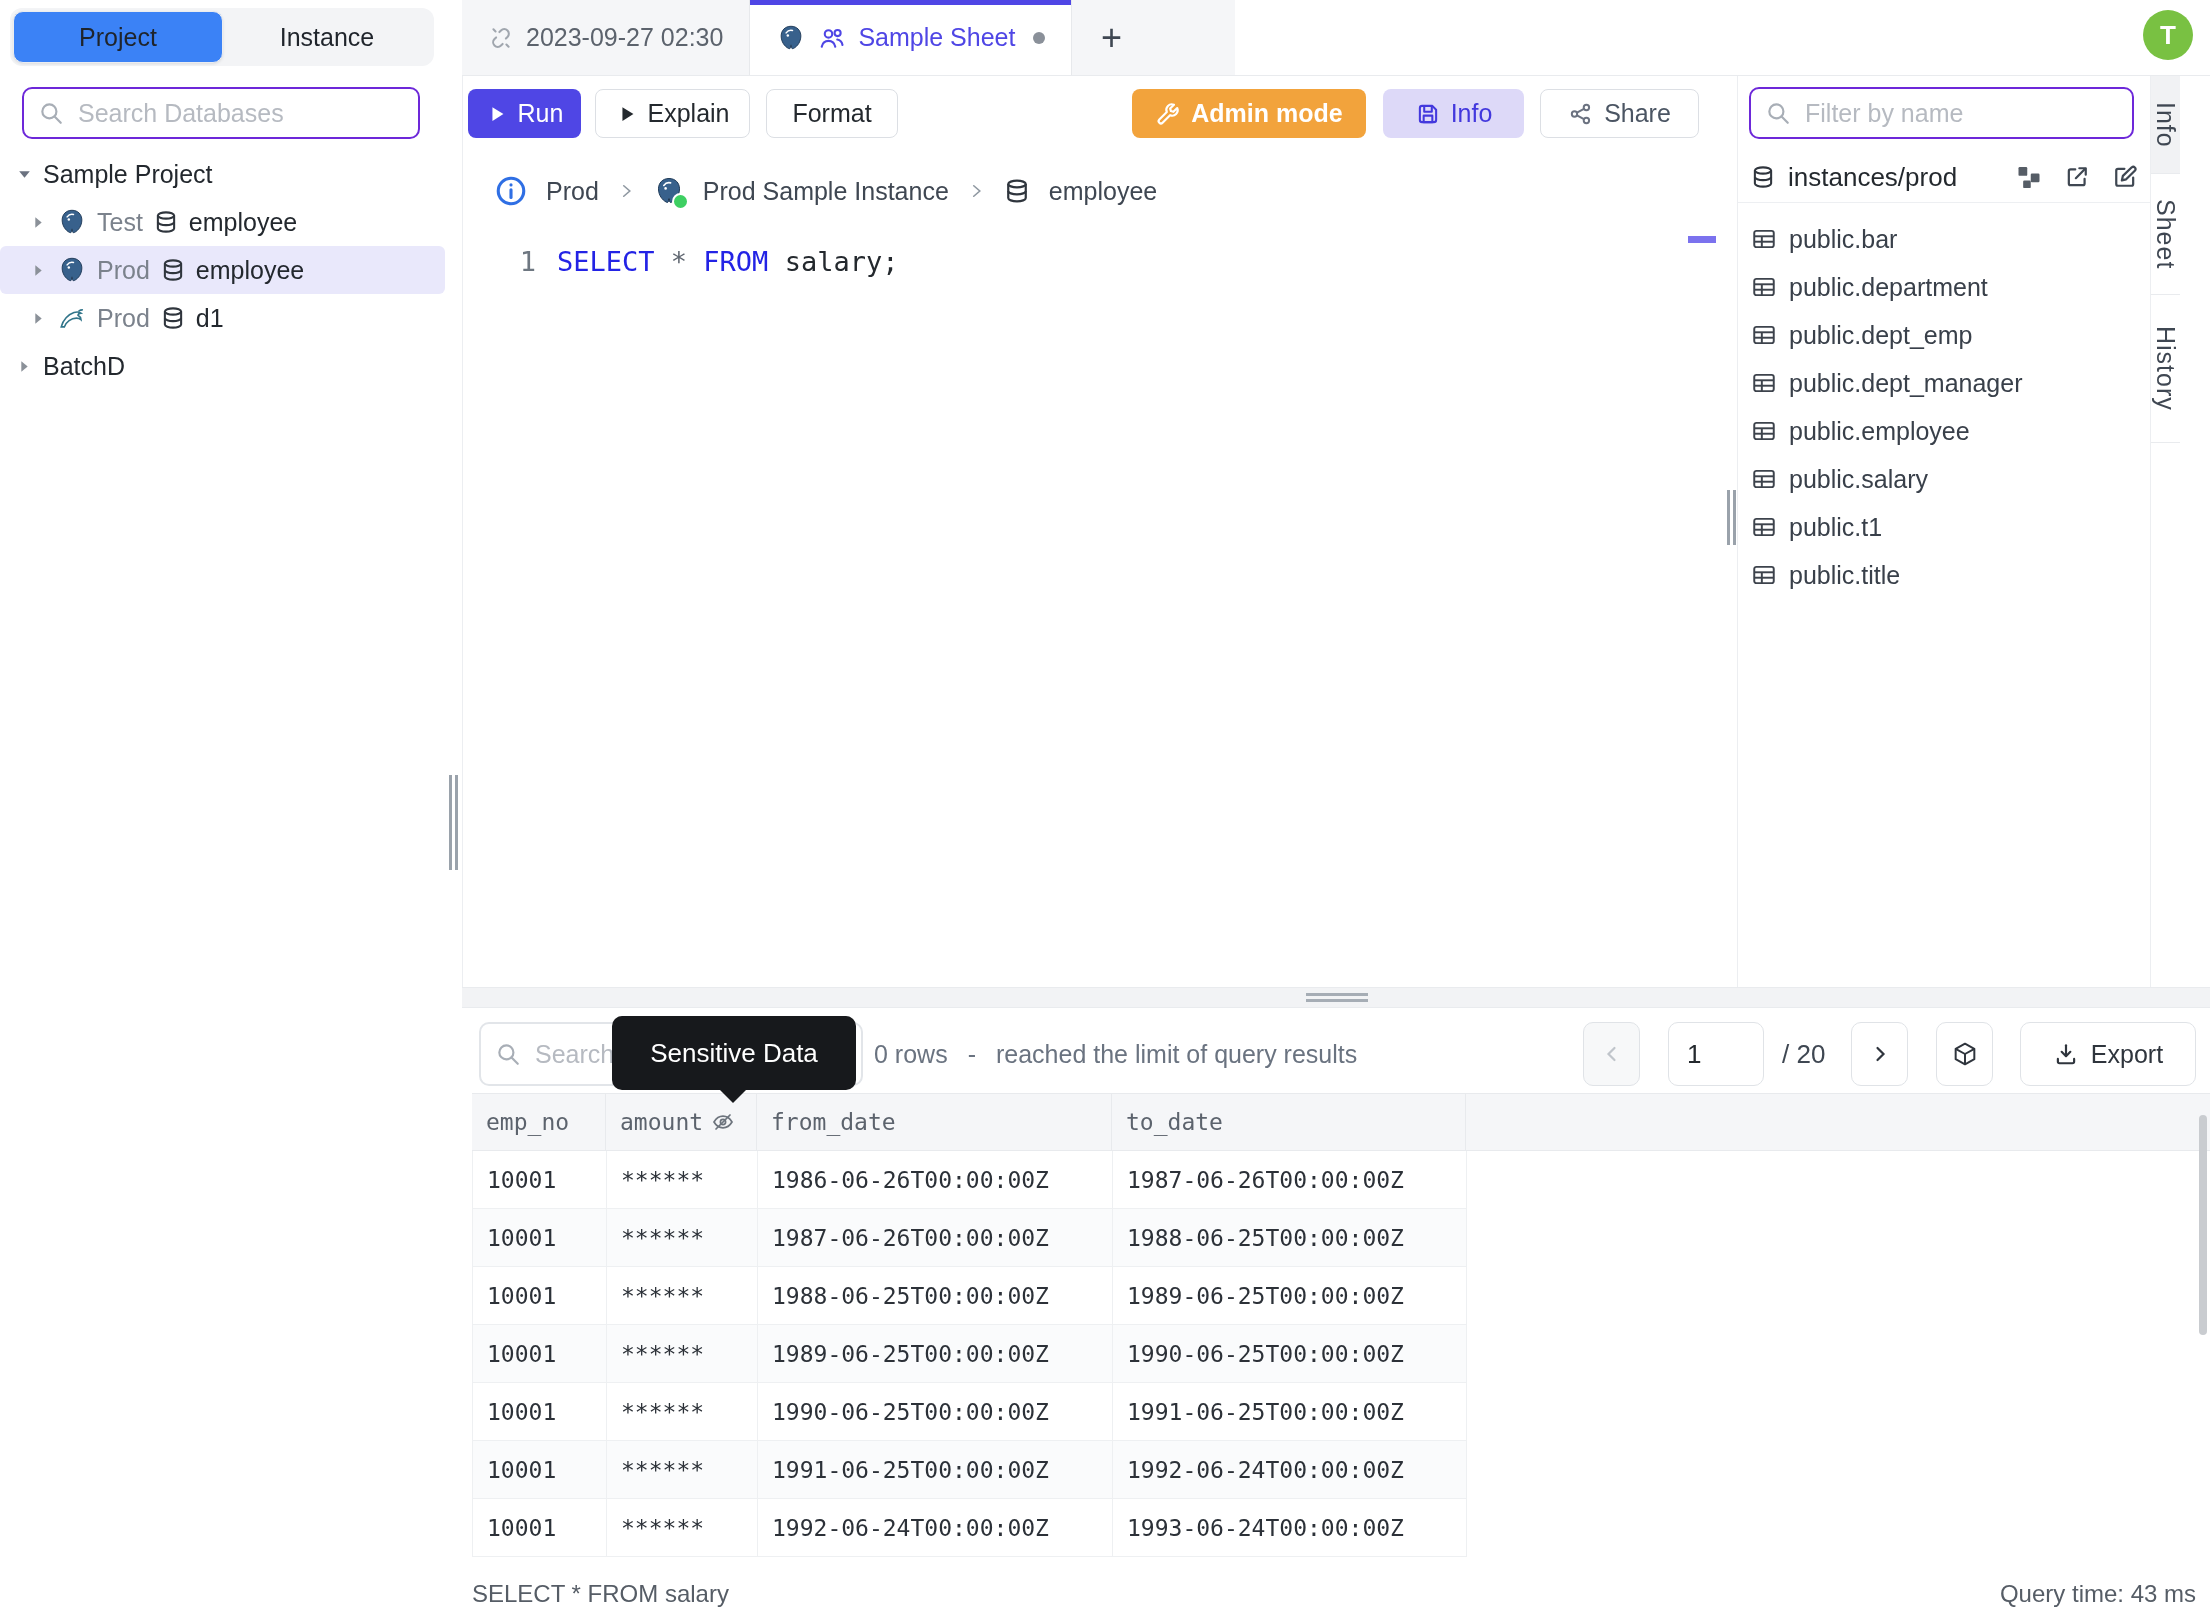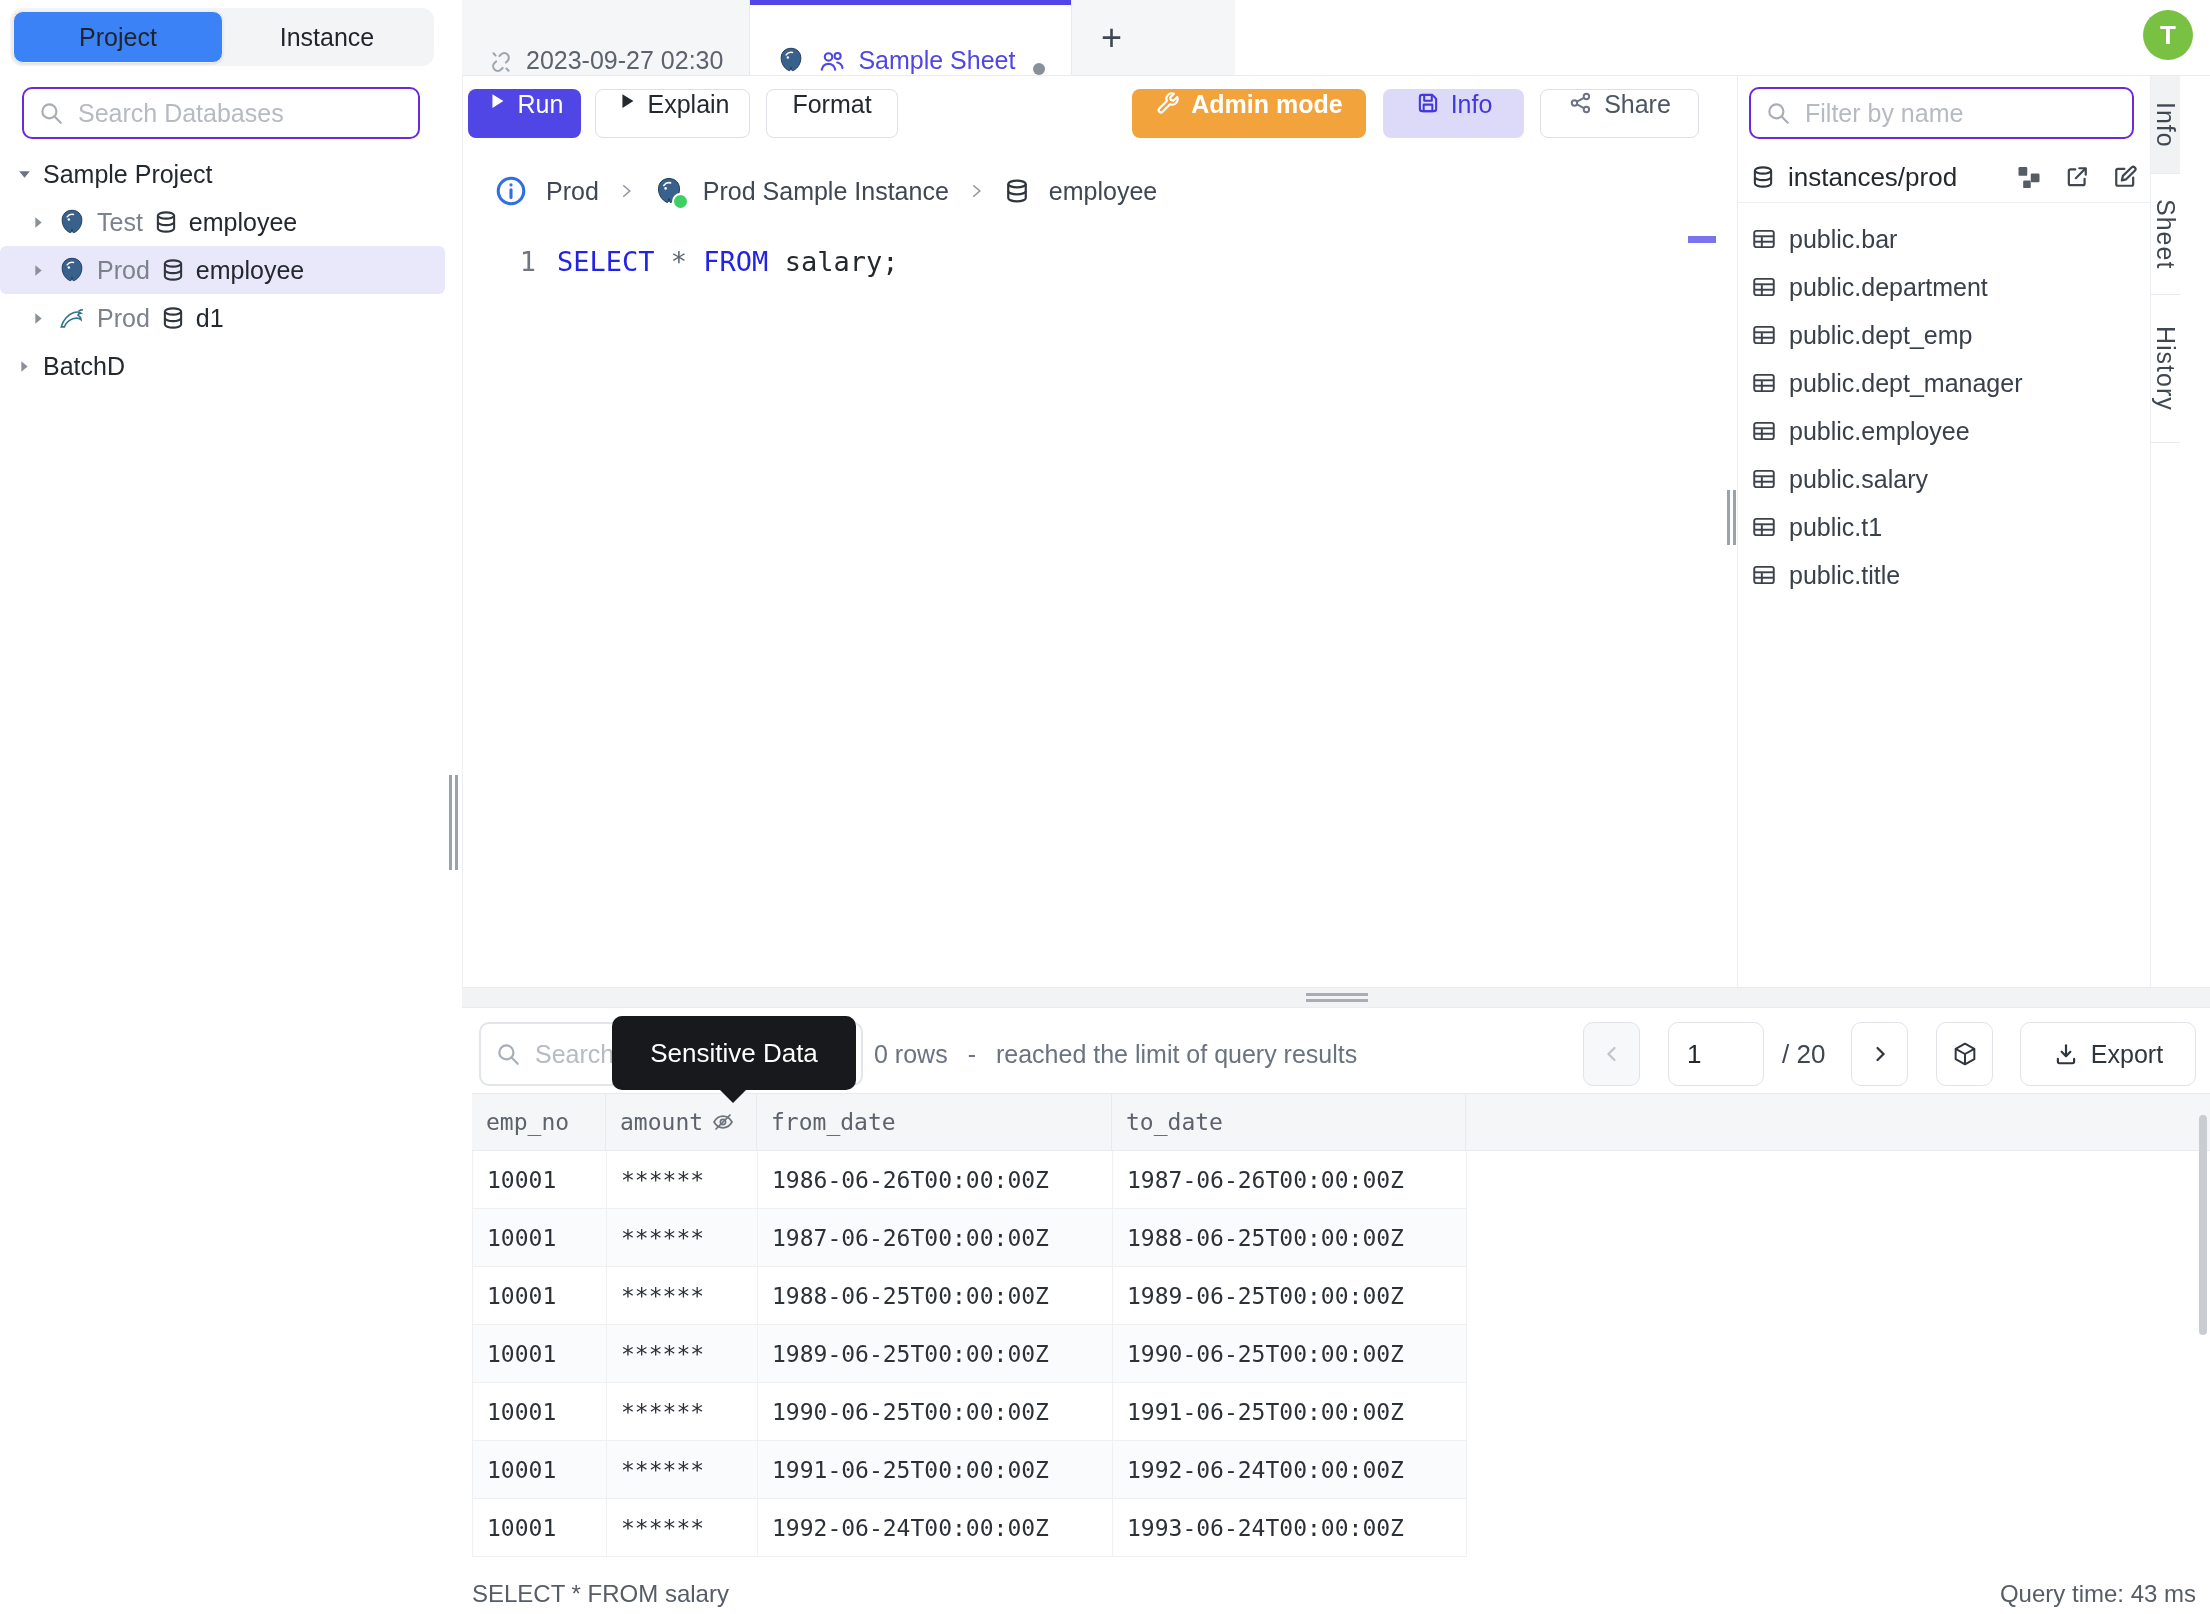--- a/index.html
+++ b/index.html
@@ -29,31 +29,31 @@
 
   
   .sdiv{position:absolute;left:445px;top:0;width:17px;height:1614px;background:#fff;cursor:col-resize;}
   .sdiv i{position:absolute;top:775px;width:3px;height:95px;background:#9aa2ab;}
   .sdiv i.b1{left:4px;} .sdiv i.b2{left:10px;}
   .main-edge{position:absolute;left:462px;top:0;width:1px;height:987px;background:#eceef1;}
 
   
   .tabstrip{position:absolute;left:462px;top:0;right:0;height:76px;background:#fff;border-bottom:1px solid #e9ebee;box-sizing:border-box;}
   .tabzone{position:absolute;left:0;top:0;height:75px;width:773px;background:#f5f6f8;display:flex;}
-  .tab{display:flex;align-items:flex-end;gap:12px;padding:0 26px;font-size:25px;color:#5c636d;
+  .tab{display:flex;align-items:center;gap:12px;padding:0 26px;font-size:25px;color:#5c636d;
        border-right:1px solid #e7e9ec;cursor:pointer;box-sizing:border-box;}
   .tab.active{background:#fff;color:#4f46e5;box-shadow:inset 0 5px 0 #4f46e5;}
   .dirty-dot{width:12px;height:12px;border-radius:50%;background:#8a9099;margin-left:6px;}
   .tab-add{width:78px;display:flex;align-items:center;justify-content:center;font-size:36px;color:#3f4752;cursor:pointer;}
   .avatar{position:absolute;right:17px;top:10px;width:50px;height:50px;border-radius:50%;background:#79c142;
           color:#fff;display:flex;align-items:center;justify-content:center;font-size:26px;font-weight:600;cursor:pointer;}
 
   
   .toolbar{position:absolute;left:462px;top:89px;width:1263px;height:49px;}
-  .btn{position:absolute;height:49px;display:flex;justify-content:center;gap:10px;
+  .btn{position:absolute;height:49px;display:flex;align-items:center;justify-content:center;gap:10px;
        border-radius:8px;font-size:25px;border:1px solid transparent;box-sizing:border-box;cursor:pointer;background:#fff;}
   .btn-run{left:6px;width:113px;background:#4f46e5;color:#fff;font-weight:500;}
   .btn-explain{left:133px;width:155px;border-color:#dcdfe4;color:#24292e;}
   .btn-format{left:304px;width:132px;border-color:#dcdfe4;color:#24292e;}
   .btn-admin{left:670px;width:234px;background:#f2a33c;color:#fff;font-weight:600;}
   .btn-save{left:921px;width:141px;background:#ddd9f8;color:#4338dd;font-weight:500;}
   .btn-share{left:1078px;width:159px;border-color:#dcdfe4;color:#4b5563;}
 
   
   .breadcrumb{position:absolute;left:462px;top:162px;width:1263px;height:58px;display:flex;align-items:center;

